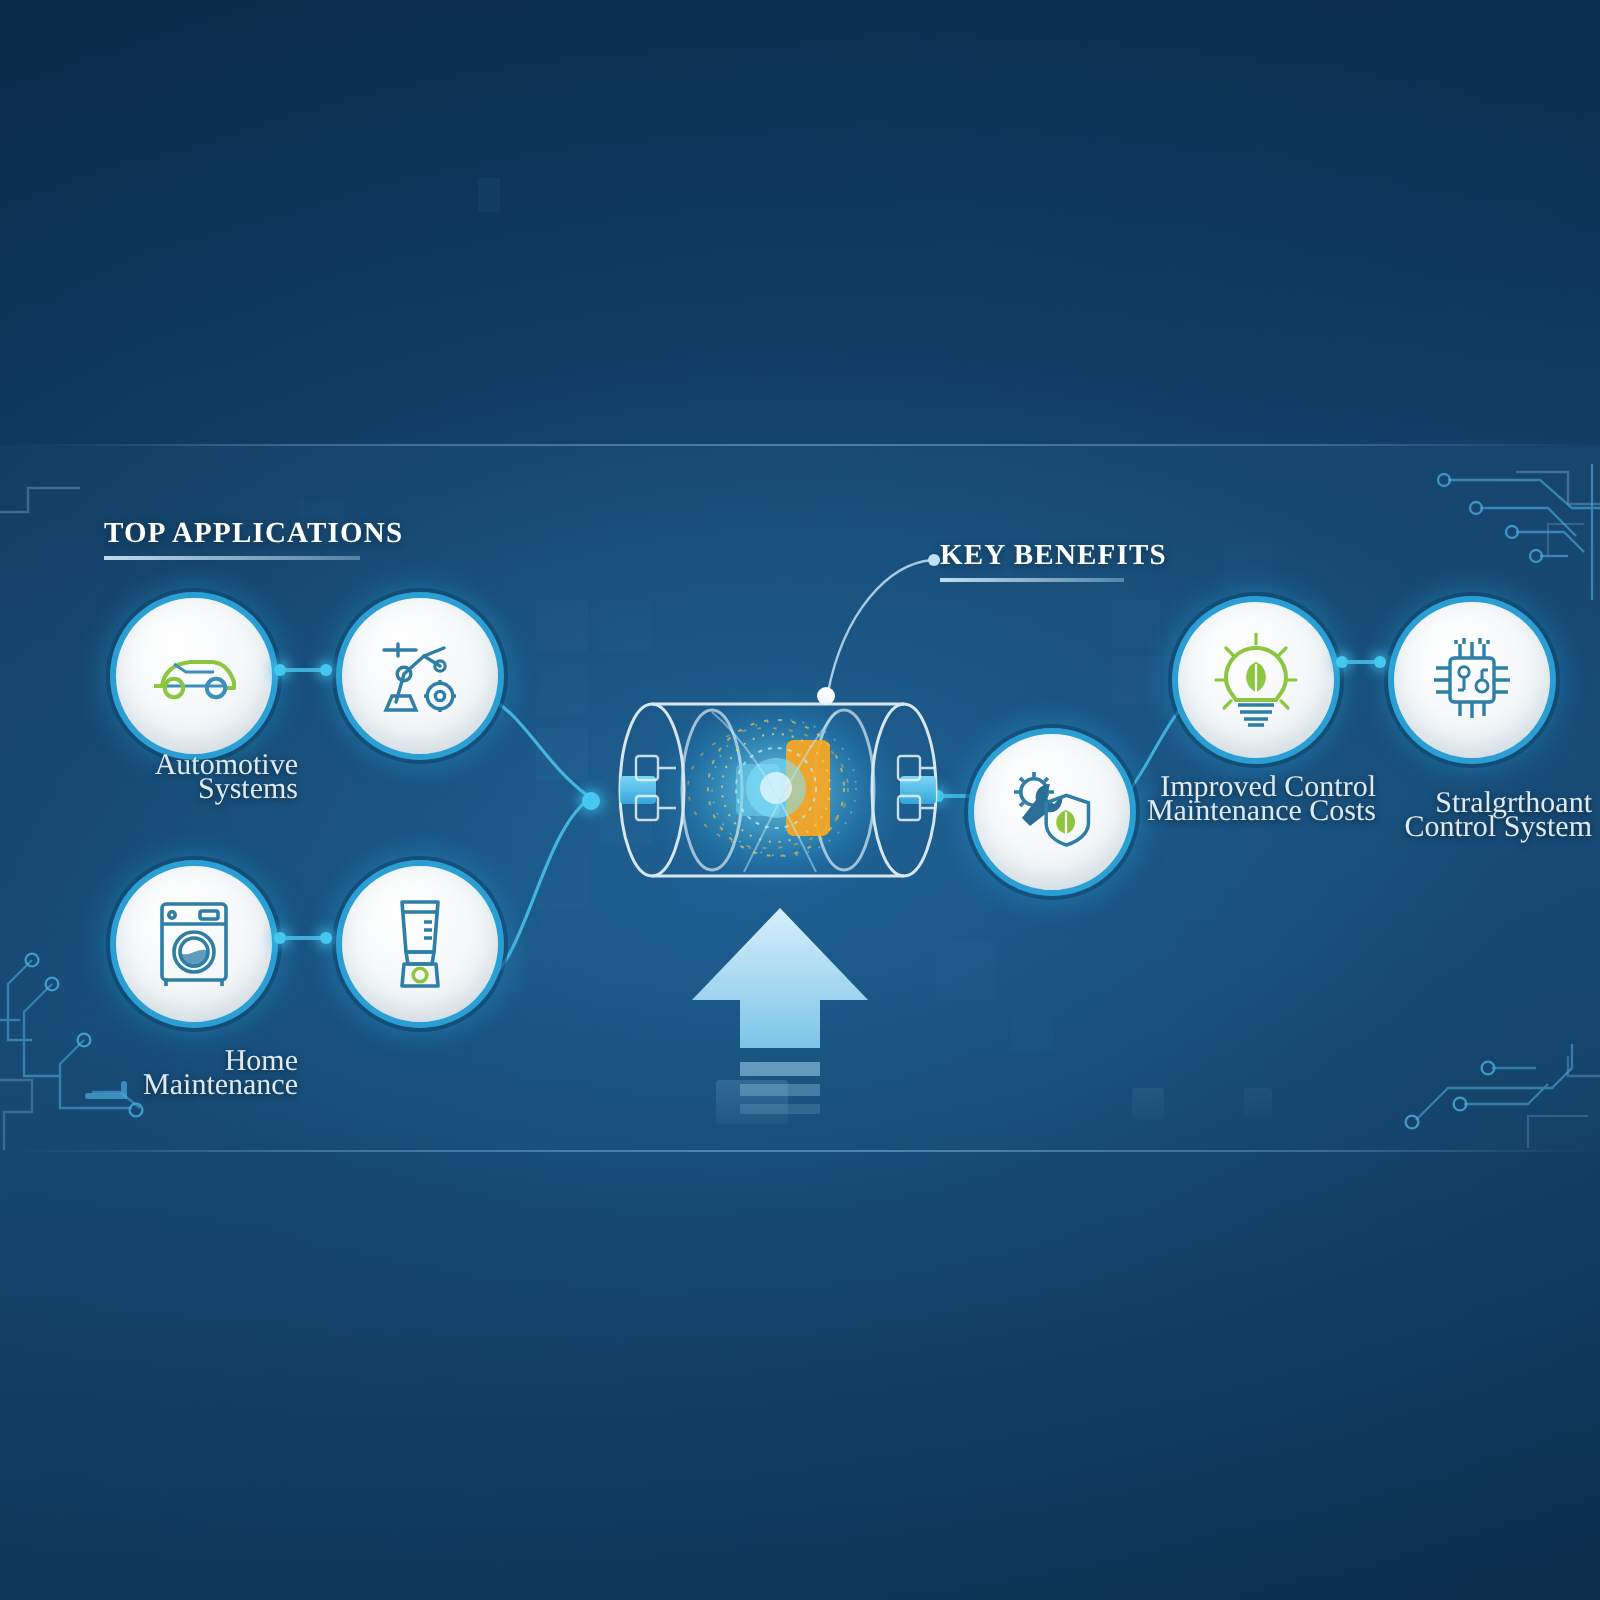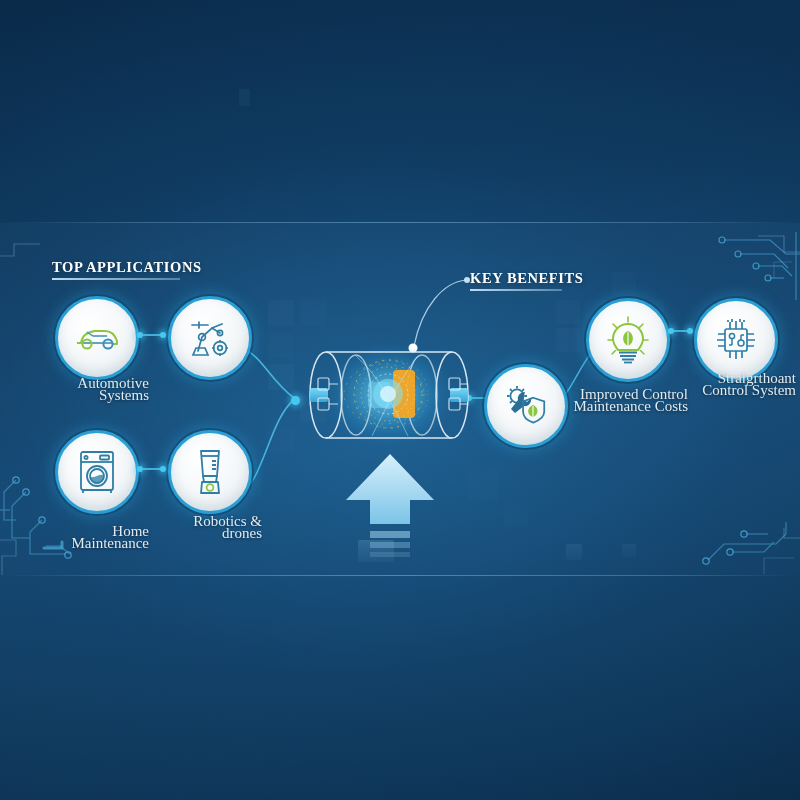--- a/index.html
+++ b/index.html
@@ -218,22 +218,20 @@
       <g fill="none" stroke="#2e7ea6" stroke-width="1.8" stroke-linejoin="round">
         <path d="M11 3 L29 3 L27 28 L13 28 Z"></path>
         <path d="M11 8 L29 8"></path>
         <path d="M13 28 L27 28 L26 34 L14 34 Z"></path>
         <path d="M12 34 L28 34 L29 45 L11 45 Z"></path>
         <path d="M22 13 L26 13 M22 17 L26 17 M22 21 L26 21"></path>
       </g>
       <circle cx="20" cy="39.5" r="3.4" fill="none" stroke="#8cc63f" stroke-width="1.8"></circle>
     </svg>
   </div>
-  <div class="nlabel" style="left:152px;top:515px;width:110px;">Robotics &amp;
-drones</div>
 
   <div class="cdot" style="left:137px;top:466px;"></div>
   <div class="cline" style="left:142px;top:468px;width:19px;"></div>
   <div class="cdot" style="left:160px;top:466px;"></div>
 
   <div id="motor">
     <svg width="186" height="126" viewBox="0 0 186 126">
       <defs>
         <radialGradient id="core" cx="50%" cy="50%" r="50%">
           <stop offset="0%" stop-color="#d8f6ff" stop-opacity="1"></stop>
@@ -346,20 +344,20 @@
         <path d="M15 5 L15 3 M19 5 L19 2 M27 5 L27 2 M31 5 L31 3"></path>
       </g>
       <g fill="none" stroke="#2e7ea6" stroke-width="1.5">
         <circle cx="19" cy="19" r="2.6"></circle>
         <path d="M19 21.6 L19 28 M19 28 L16 28"></path>
         <circle cx="28" cy="26" r="3"></circle>
         <path d="M28 23 L28 18 M28 18 L31 18"></path>
       </g>
     </svg>
   </div>
-  <div class="nlabel" style="left:668px;top:372px;width:128px;">Stralgrthoant
+  <div class="nlabel" style="left:668px;top:396px;width:128px;">Stralgrthoant
 Control System</div>
 
   <div class="cdot" style="left:668px;top:328px;"></div>
   <div class="cline" style="left:673px;top:330px;width:16px;"></div>
   <div class="cdot" style="left:687px;top:328px;"></div>
 
 </div>
 
 </body></html>

